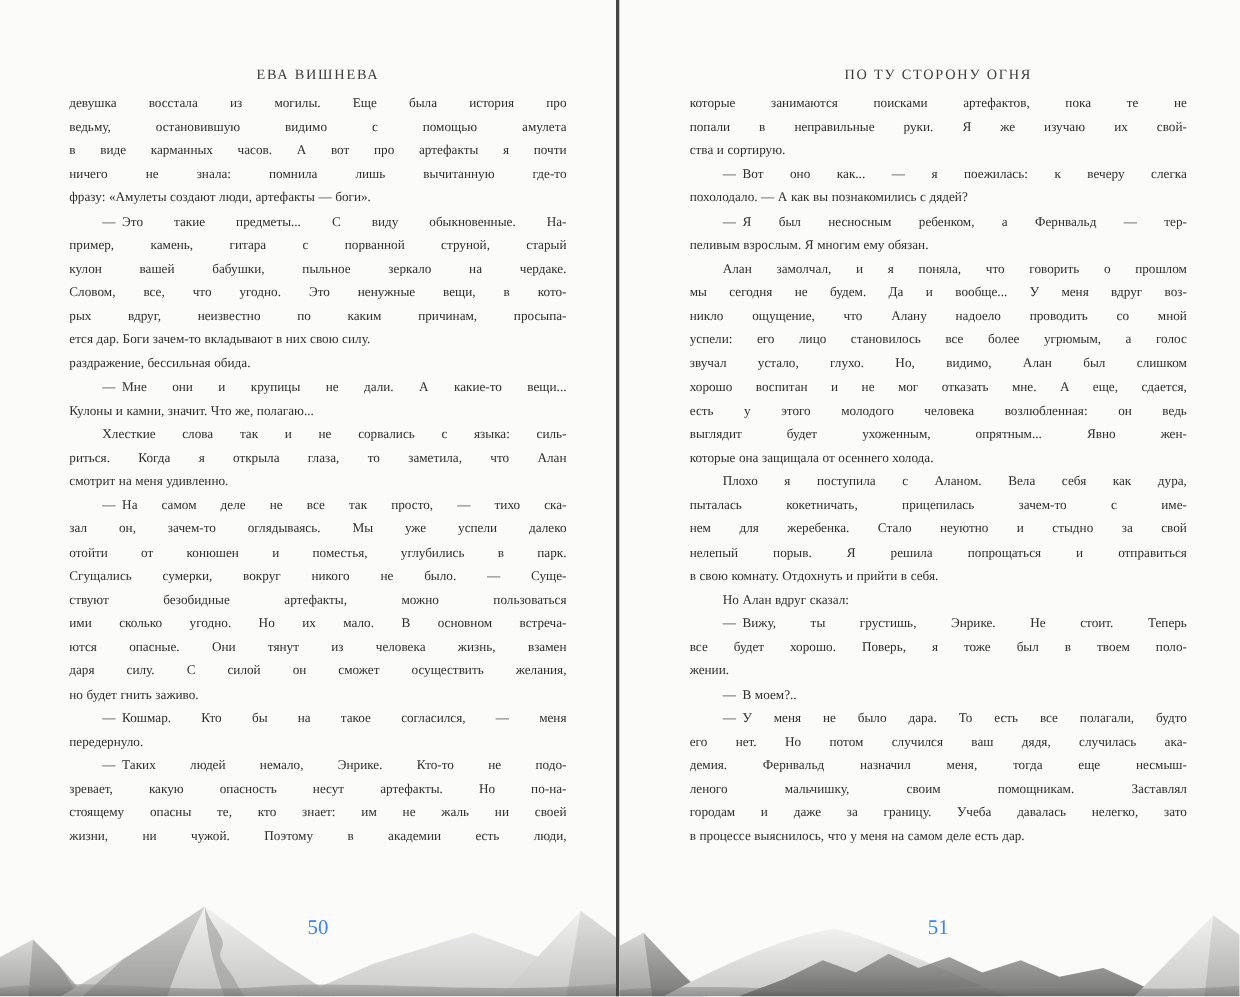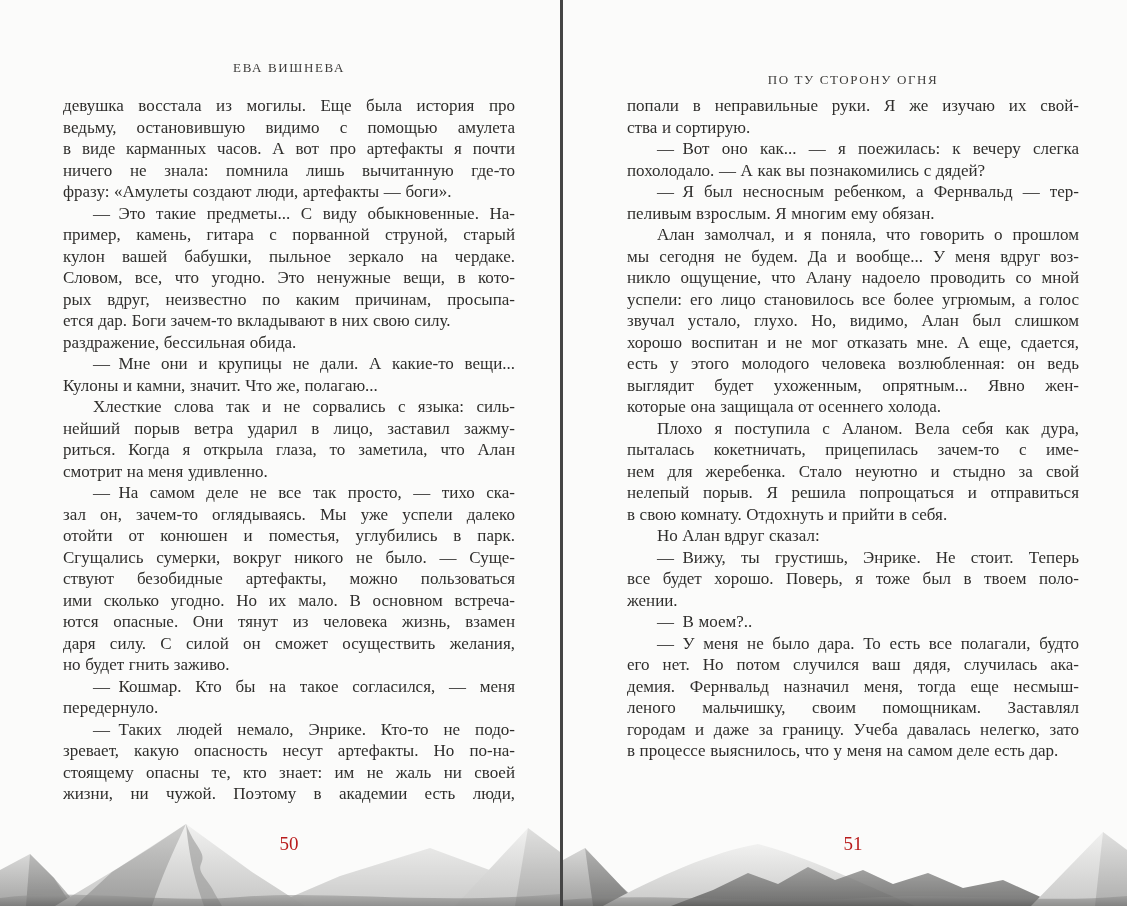--- a/index.html
+++ b/index.html
@@ -14,40 +14,40 @@
   .page-left  { left:0;   width:560px; }
   .page-right { left:563px; width:564px; }
   .divider { position:absolute; top:0; left:560px; width:3px; height:906px; background:#454545; }
 
   .running-header {
     position:absolute; top:60px; height:16px;
     font-size:13px; letter-spacing:1.6px; color:#3c3b39;
     text-align:center; white-space:nowrap;
   }
   .page-left  .running-header { left:63px; width:452px; }
-  .page-right .running-header { left:64px; width:452px;margin-top:12px; }
+  .page-right .running-header { left:64px; width:452px; }
 
   .text-block {
-    position:absolute; top:95px; width:452px;
-    font-size:17px; line-height:21.5px;
+    position:absolute; top:83px; width:452px;
+    font-size:12px; line-height:21.5px;
   }
   .page-left  .text-block { left:63px; }
   .page-right .text-block { left:64px; }
 
   .line {
     height:21.5px; overflow:hidden;
     text-align:justify; text-align-last:justify;
     word-spacing:0.02em;
   }
   .line.endline { text-align-last:left; }
   .line.indent  { padding-left:30px; }
 
   .page-number {
     position:absolute; top:833px; height:24px;
-    font-size:19px; color:#b91c1c; text-align:center; z-index:3;
+    font-size:19px; color:#3b82f6; text-align:center; z-index:3;
   }
   .page-left  .page-number { left:63px; width:452px; }
   .page-right .page-number { left:64px; width:452px; }
 
   .mountains { position:absolute; left:0; bottom:0; z-index:1; display:block; }
   .text-block, .running-header { z-index:2; }
 </style>
 </head>
 <body>
 
@@ -64,21 +64,20 @@
         <div class="line indent">— Это такие предметы... С виду обыкновенные. На-</div>
         <div class="line">пример, камень, гитара с порванной струной, старый</div>
         <div class="line">кулон вашей бабушки, пыльное зеркало на чердаке.</div>
         <div class="line">Словом, все, что угодно. Это ненужные вещи, в кото-</div>
         <div class="line">рых вдруг, неизвестно по каким причинам, просыпа-</div>
         <div class="line endline">ется дар. Боги зачем-то вкладывают в них свою силу.</div>
         <div class="line endline">раздражение, бессильная обида.</div>
         <div class="line indent">— Мне они и крупицы не дали. А какие-то вещи...</div>
         <div class="line endline">Кулоны и камни, значит. Что же, полагаю...</div>
         <div class="line indent">Хлесткие слова так и не сорвались с языка: силь-</div>
-        <div class="line">нейший порыв ветра ударил в лицо, заставил зажму-</div>
         <div class="line">риться. Когда я открыла глаза, то заметила, что Алан</div>
         <div class="line endline">смотрит на меня удивленно.</div>
         <div class="line indent">— На самом деле не все так просто, — тихо ска-</div>
         <div class="line">зал он, зачем-то оглядываясь. Мы уже успели далеко</div>
         <div class="line">отойти от конюшен и поместья, углубились в парк.</div>
         <div class="line">Сгущались сумерки, вокруг никого не было. — Суще-</div>
         <div class="line">ствуют безобидные артефакты, можно пользоваться</div>
         <div class="line">ими сколько угодно. Но их мало. В основном встреча-</div>
         <div class="line">ются опасные. Они тянут из человека жизнь, взамен</div>
         <div class="line">даря силу. С силой он сможет осуществить желания,</div>
@@ -124,20 +123,21 @@
 
       <path d="M0,96 L0,88 C80,78 160,94 240,87 C330,80 430,95 560,84 L560,96 Z" fill="url(#gl3)" opacity="0.55" filter="url(#soften)"></path>
     </svg>
   </div>
 
   <div class="divider"></div>
 
   <div class="page page-right">
     <div class="running-header">ПО ТУ СТОРОНУ ОГНЯ</div>
     <div class="text-block">
+        <div class="line">которые занимаются поисками артефактов, пока те не</div>
         <div class="line">попали в неправильные руки. Я же изучаю их свой-</div>
         <div class="line endline">ства и сортирую.</div>
         <div class="line indent">— Вот оно как... — я поежилась: к вечеру слегка</div>
         <div class="line endline">похолодало. — А как вы познакомились с дядей?</div>
         <div class="line indent">— Я был несносным ребенком, а Фернвальд — тер-</div>
         <div class="line endline">пеливым взрослым. Я многим ему обязан.</div>
         <div class="line indent">Алан замолчал, и я поняла, что говорить о прошлом</div>
         <div class="line">мы сегодня не будем. Да и вообще... У меня вдруг воз-</div>
         <div class="line">никло ощущение, что Алану надоело проводить со мной</div>
         <div class="line">успели: его лицо становилось все более угрюмым, а голос</div>

